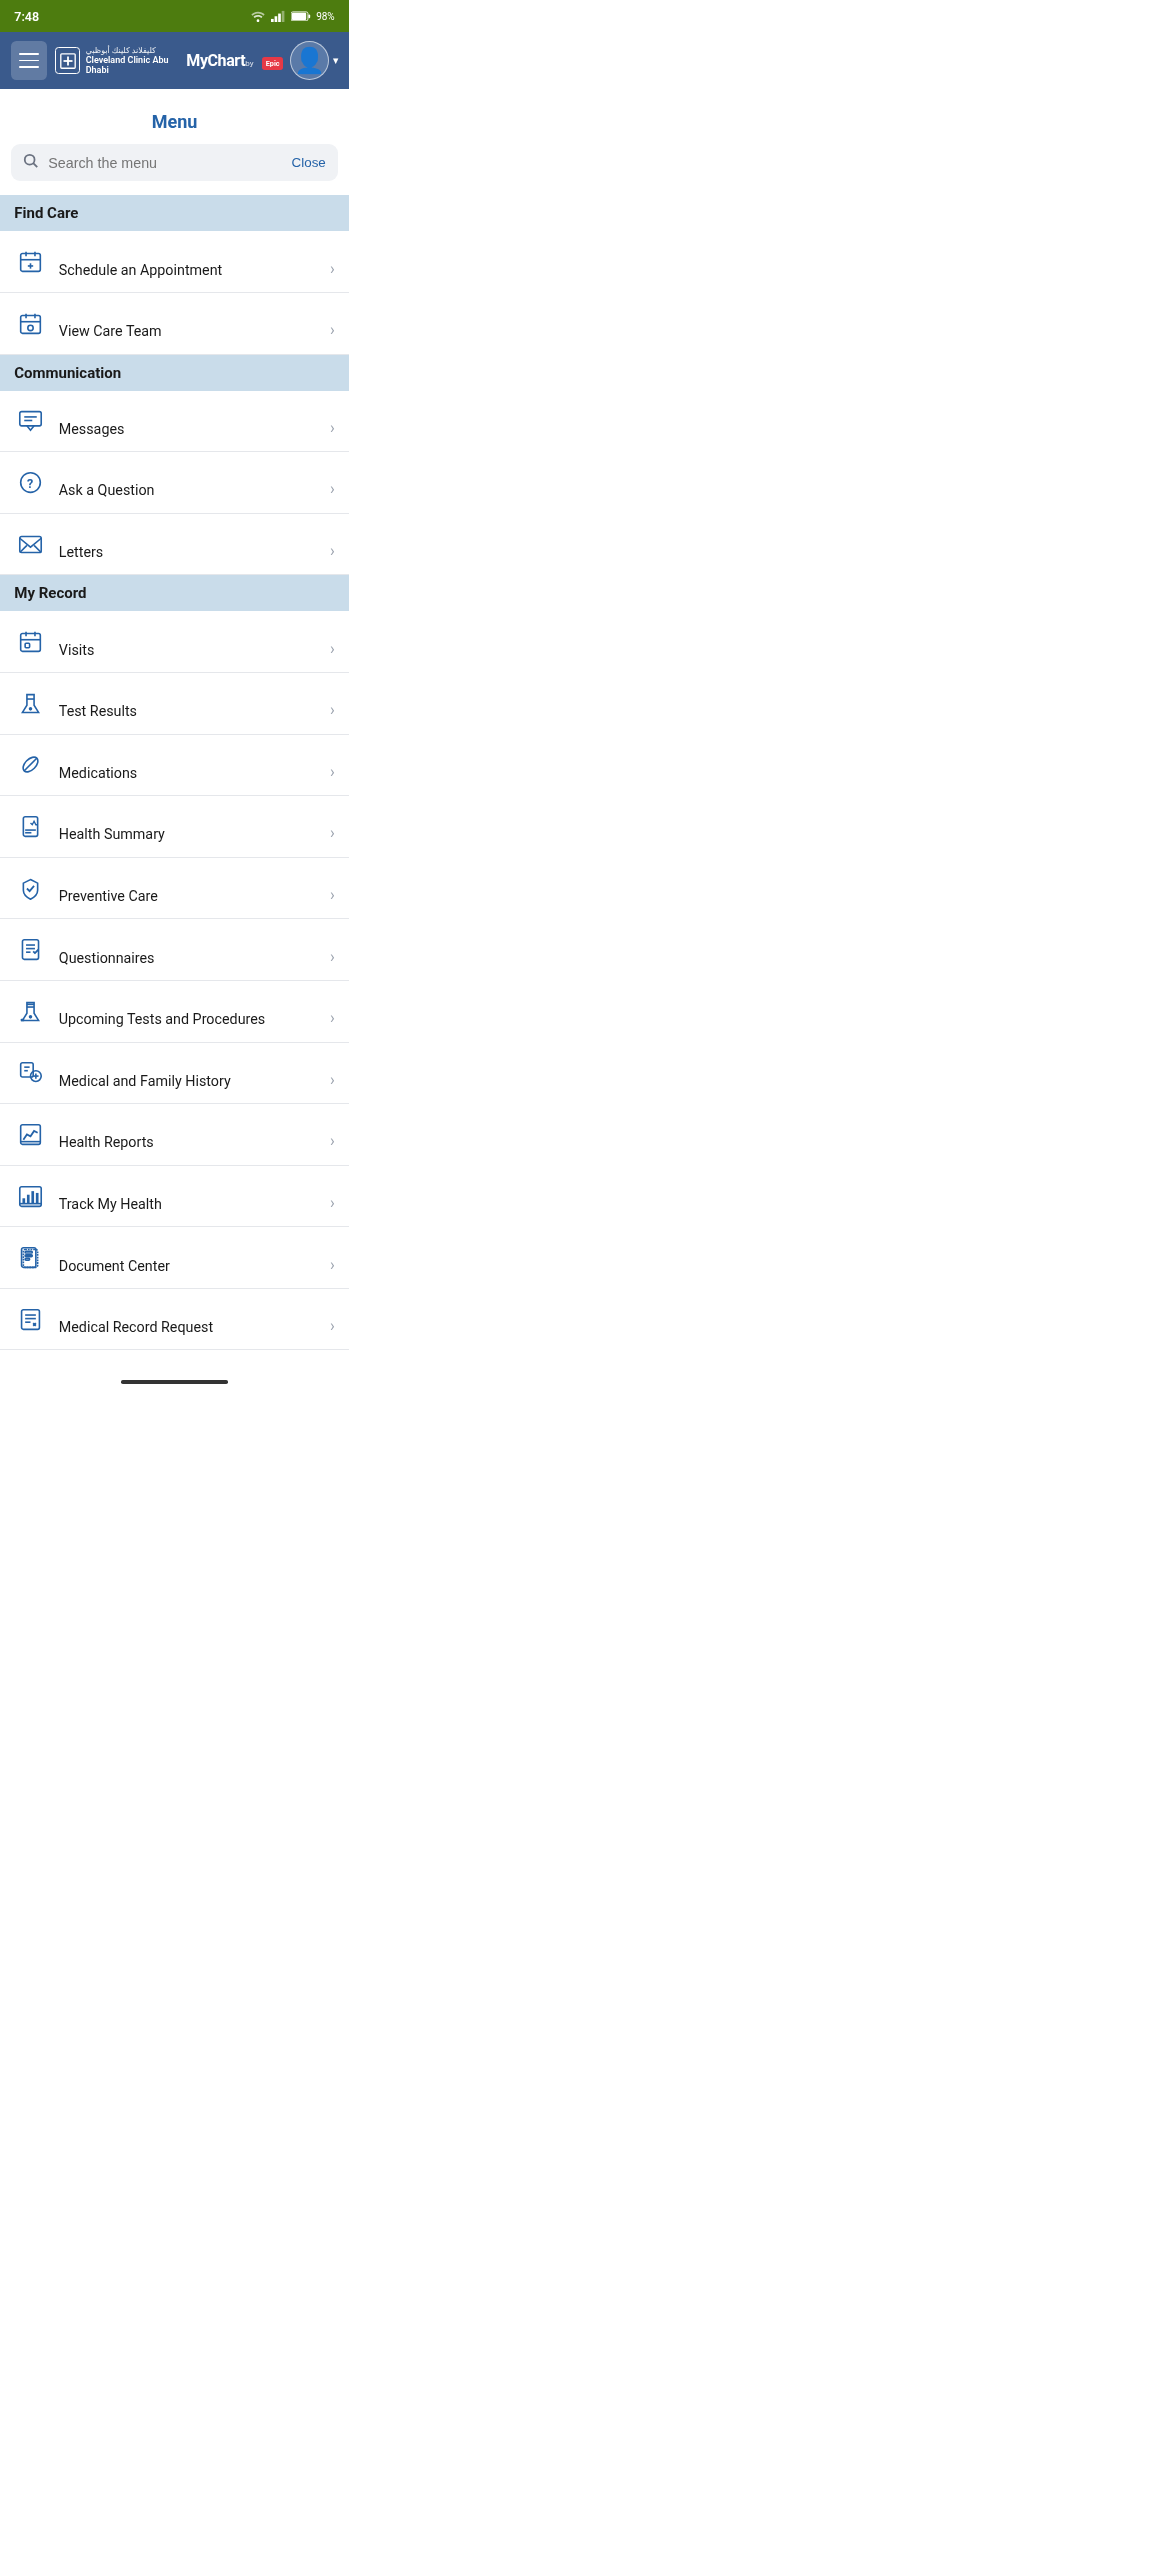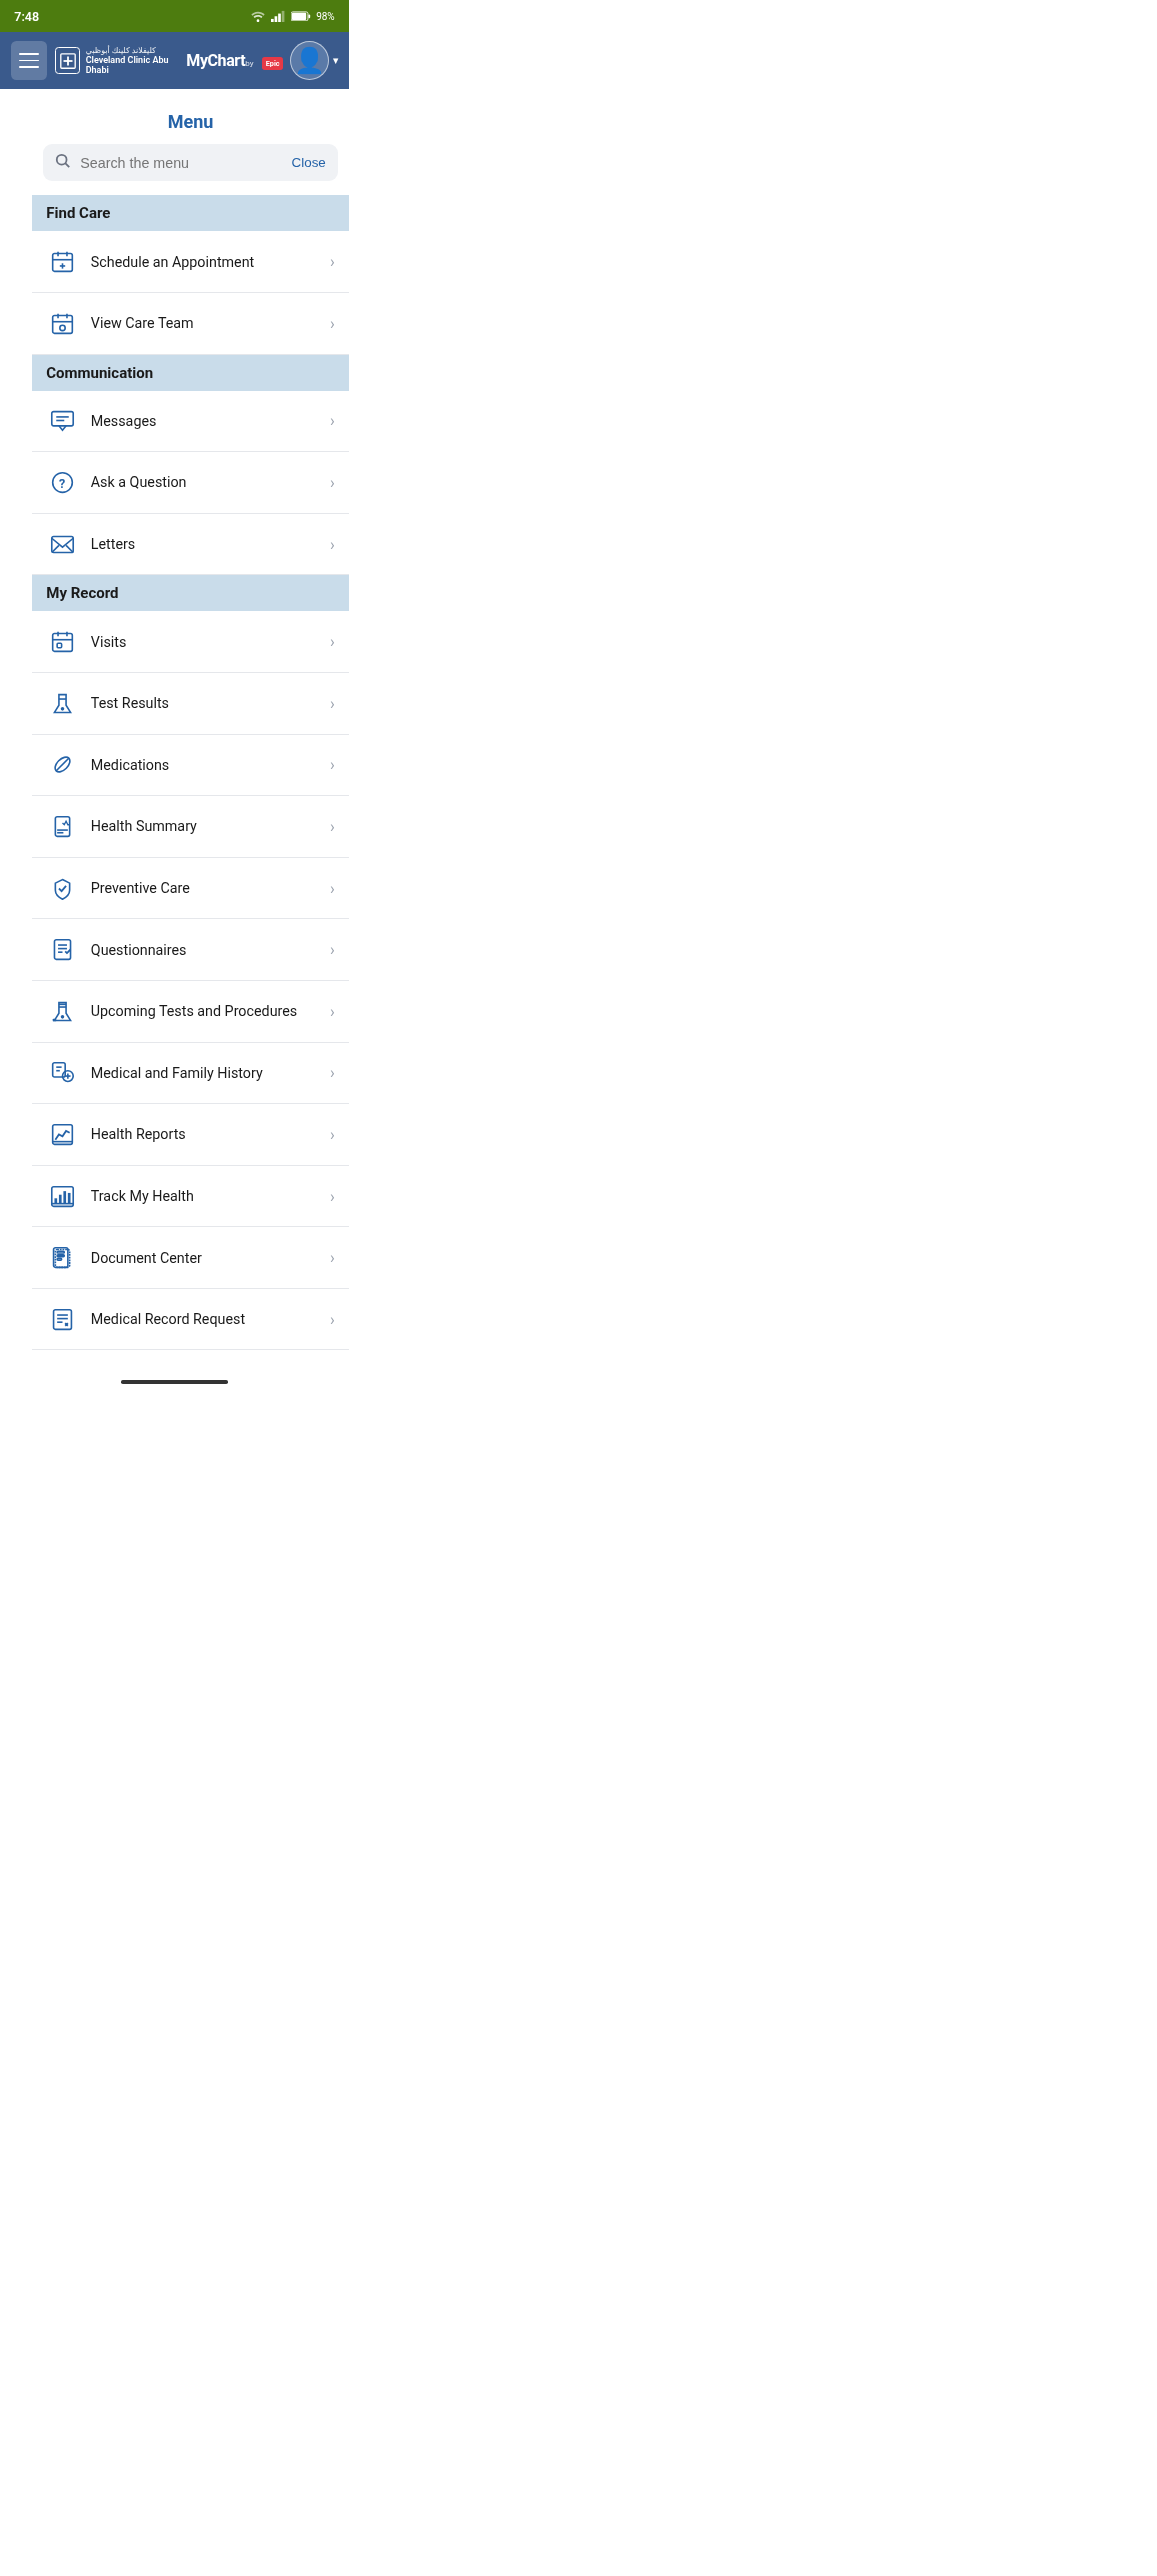--- a/index.html
+++ b/index.html
@@ -149,21 +149,20 @@
       font-size: 10.7px;
       margin-left: -3.6px;
     }
 
     
     .menu-container {
       background: white;
       border-radius: 10.7px 10.7px 0 0;
       margin-top: 3.6px;
       padding-bottom: 18px;
-      padding-left: 32px;
     }
 
     .menu-title {
       text-align: center;
       color: #2563a8;
       font-size: 18px;
       font-weight: 700;
       padding: 18px 14.3px 12.5px;
     }
 
@@ -205,21 +204,21 @@
     }
     .section-header-text {
       font-size: 15px;
       font-weight: 700;
       color: #1a1a1a;
     }
 
     
     .menu-item {
       display: flex;
-      align-items: center;
+      align-items: flex-end;
       padding: 14.3px 14.3px;
       border-bottom: 0.9px solid #e5e7eb;
       cursor: pointer;
     }
     .menu-item-icon {
       width: 32px;
       height: 32px;
       margin-right: 12.5px;
       display: flex;
       align-items: center;

